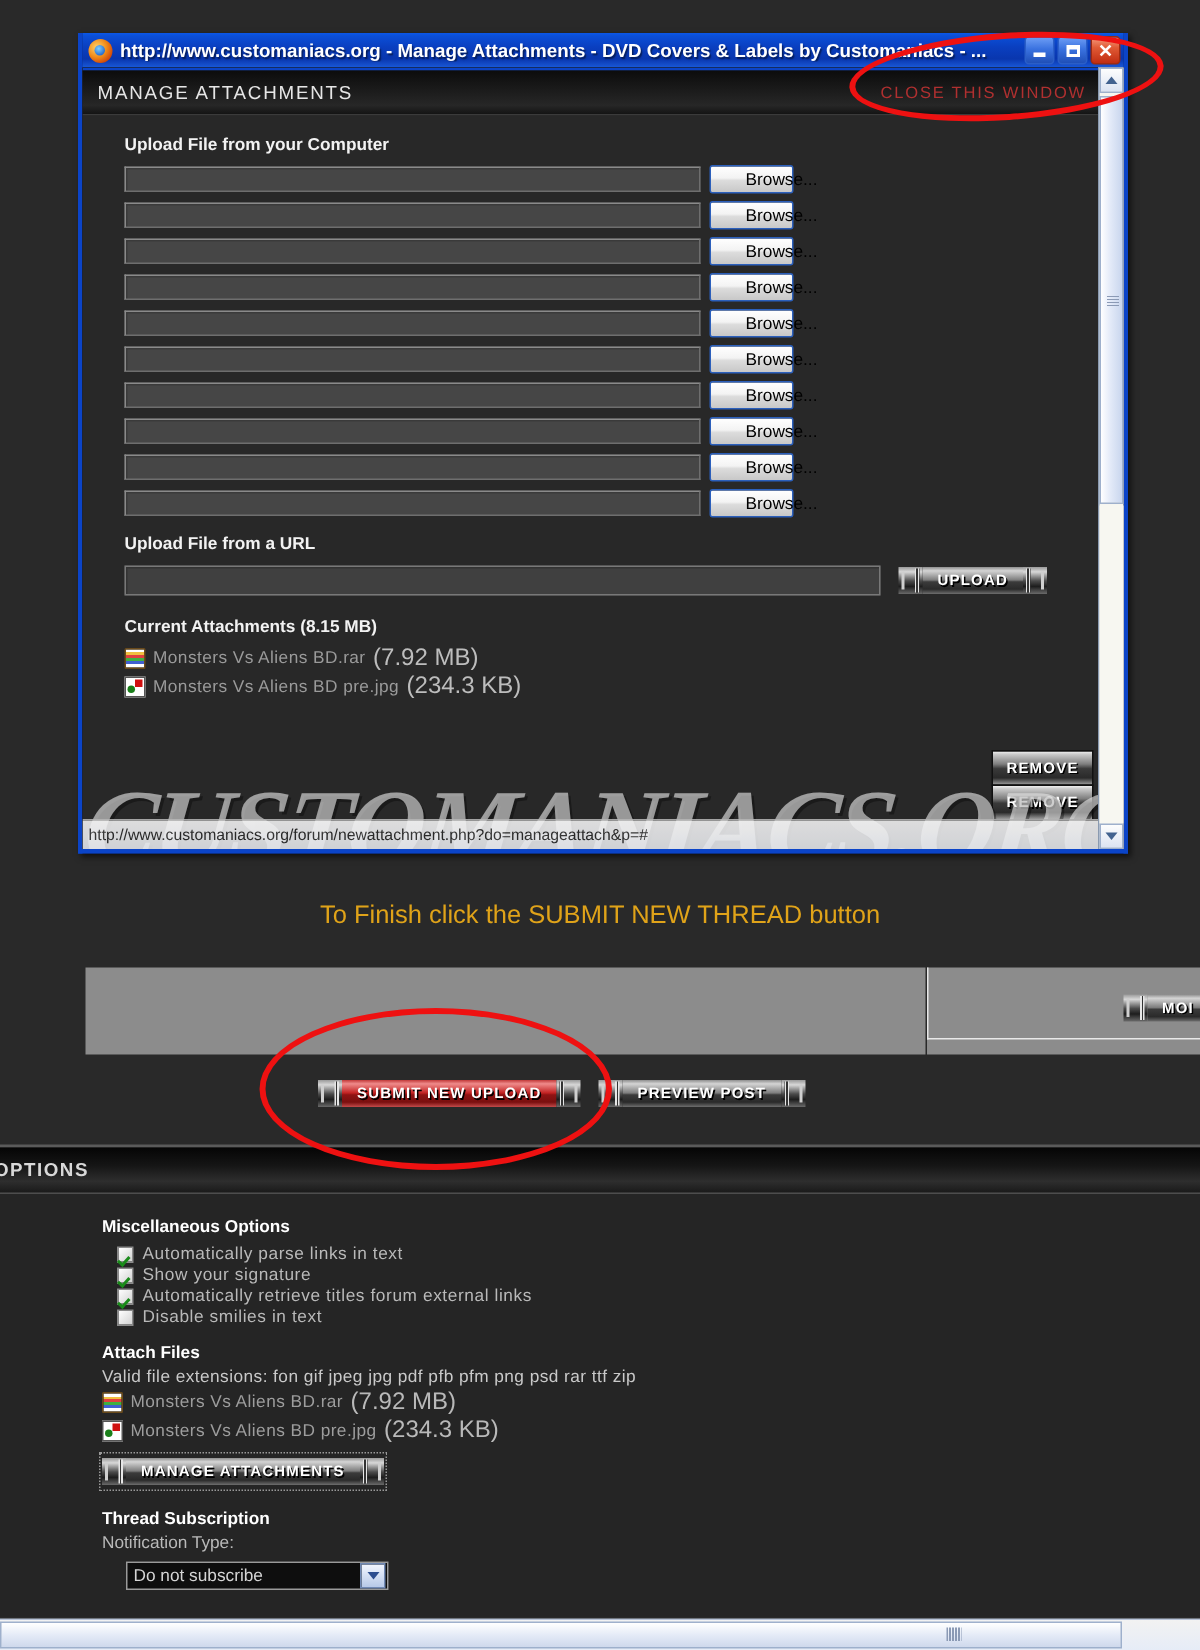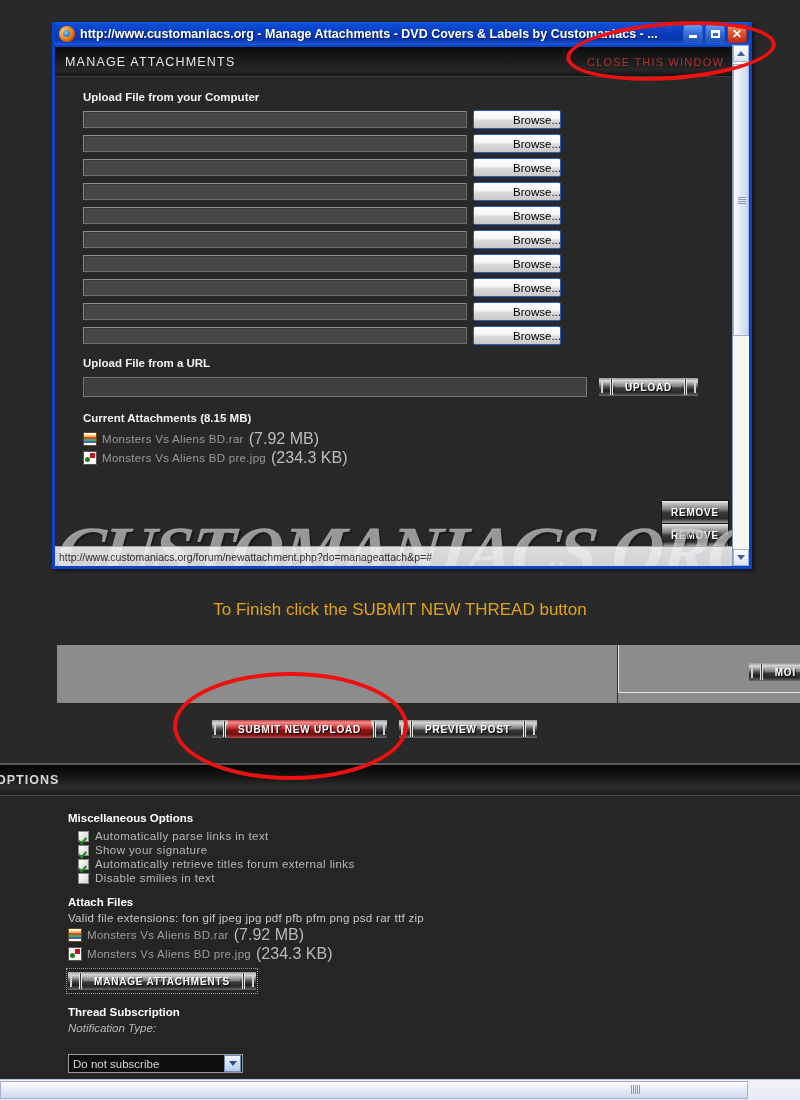--- a/index.html
+++ b/index.html
@@ -134,25 +134,25 @@
   .ico-jpg::before {
     content: ""; position: absolute; left: 1px; top: 5px; width: 5px; height: 5px;
     background: #1a7f1a; border-radius: 50%;
   }
   .ico-jpg::after {
     content: ""; position: absolute; right: 1px; top: 1px; width: 5px; height: 5px;
     background: #d01010;
   }
 
   .sub-title { color: #ffffff; font-size: 11.5px; font-weight: bold; margin: 12px 0 4px 0; }
-  .notif-label { color: #b9b9b9; font-size: 11.5px; margin-bottom: 20px; font-style: italic; }
+  .notif-label { color: #b9b9b9; font-size: 11.5px; margin-bottom: 6px; }
   .select-box {
     width: 175px; height: 19px; background: #0e0e0e; border: 1px solid #9a9a9a;
     display: flex; align-items: center; justify-content: space-between;
-    color: #d5d5d5; font-size: 11.5px; padding-left: 4px;
+    color: #d5d5d5; font-size: 11.5px; padding-left: 4px; margin-left: 16px;
   }
   .select-arrow {
     width: 17px; height: 17px; margin: 0 1px 0 0;
     background: linear-gradient(to bottom,#f2f6ff,#b7c9e8);
     border: 1px solid #7089b5; display: flex; align-items: center; justify-content: center;
   }
   .select-arrow i {
     display: block; width: 0; height: 0;
     border-left: 4px solid transparent; border-right: 4px solid transparent;
     border-top: 5px solid #2c4d8f;
@@ -230,21 +230,21 @@
 
   .form-area { padding: 14px 0 0 28px; background:#282828; height:100%; }
   .form-label { color: #f2f2f2; font-size: 11.5px; font-weight: bold; margin-bottom: 7px; }
   .frow { display: flex; align-items: center; gap: 6px; margin-bottom: 5px; }
   .ftext {
     width: 384px; height: 17px; background: #464646;
     border: 1px solid #6e6e6e; border-top-color:#8a8a8a; border-left-color:#8a8a8a;
     box-shadow: inset 1px 1px 0 #3a3a3a;
   }
   .browse {
-    width: 88px; height: 19px;
+    width: 56px; height: 19px;
     background: linear-gradient(to bottom,#ffffff 0%,#f3f3f3 45%,#dcdcdc 55%,#c8c8c8 100%);
     border: 1px solid #2b5fbb; border-radius: 2px;
     color: #000; font-size: 11.5px; display: flex; align-items: center; justify-content: center; padding-left: 40px;
   }
   .url-area { margin-top: 12px; }
   .url-input {
     width: 504px; height: 20px; background: #404040;
     border: 1px solid #787878; box-shadow: inset 1px 1px 0 #333;
   }
   .cur-att { color: #f2f2f2; font-size: 11.5px; font-weight: bold; margin: 14px 0 6px 0; }

